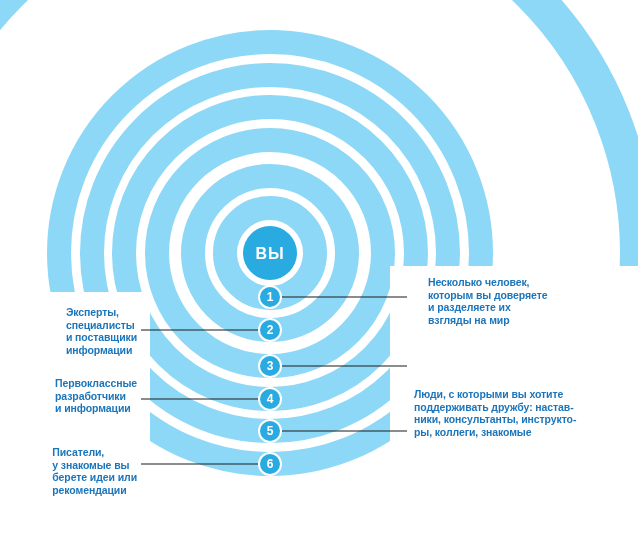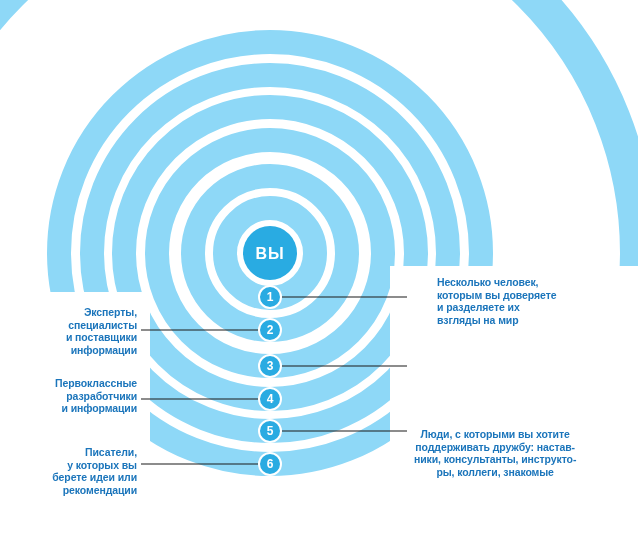--- a/index.html
+++ b/index.html
@@ -41,21 +41,21 @@
 
   .label {
     position: absolute;
     color: #1b75bb;
     font-weight: bold;
     font-size: 10.5px;
     line-height: 12.5px;
     letter-spacing: -0.1px;
     white-space: pre-line;
   }
-  .label.left  { text-align: right; }
+  .label.left  { }
   .label.right { text-align: left; }
 </style>
 </head>
 <body>
 
 <div id="diagram">
 
   <svg id="scene" width="638" height="534" viewBox="0 0 638 534">
     <defs>
       <mask id="ringMask">
@@ -101,38 +101,38 @@
       <text class="node-num" x="270" y="435">5</text>
 
       <circle class="node" cx="270" cy="464" r="11" fill="#29abe2"></circle>
       <text class="node-num" x="270" y="468">6</text>
     </g>
 
     <circle cx="270" cy="253" r="27" fill="#29abe2"></circle>
     <text class="center-label" x="270" y="259">ВЫ</text>
   </svg>
 
-  <div class="label right" style="left:437px; top:276px;">Несколько человек,
+  <div class="label right" style="left:428px; top:276px;">Несколько человек,
 которым вы доверяете
 и разделяете  их
 взгляды на мир</div>
 
   <div class="label left" style="right:501px; top:306px;">Эксперты,
 специалисты
 и поставщики
 информации</div>
 
 
   <div class="label left" style="right:501px; top:377px;">Первоклассные
 разработчики
 и информации</div>
 
-  <div class="label right" style="left:414px; top:428px;text-align:center;">Люди, с которыми вы хотите
+  <div class="label right" style="left:414px; top:388px;">Люди, с которыми вы хотите
 поддерживать дружбу: настав-
 ники, консультанты, инструкто-
 ры, коллеги, знакомые</div>
 
   <div class="label left" style="right:501px; top:446px;">Писатели,
-у которых вы
+у знакомые вы
 берете идеи или
 рекомендации</div>
 
 </div>
 
 </body></html>

